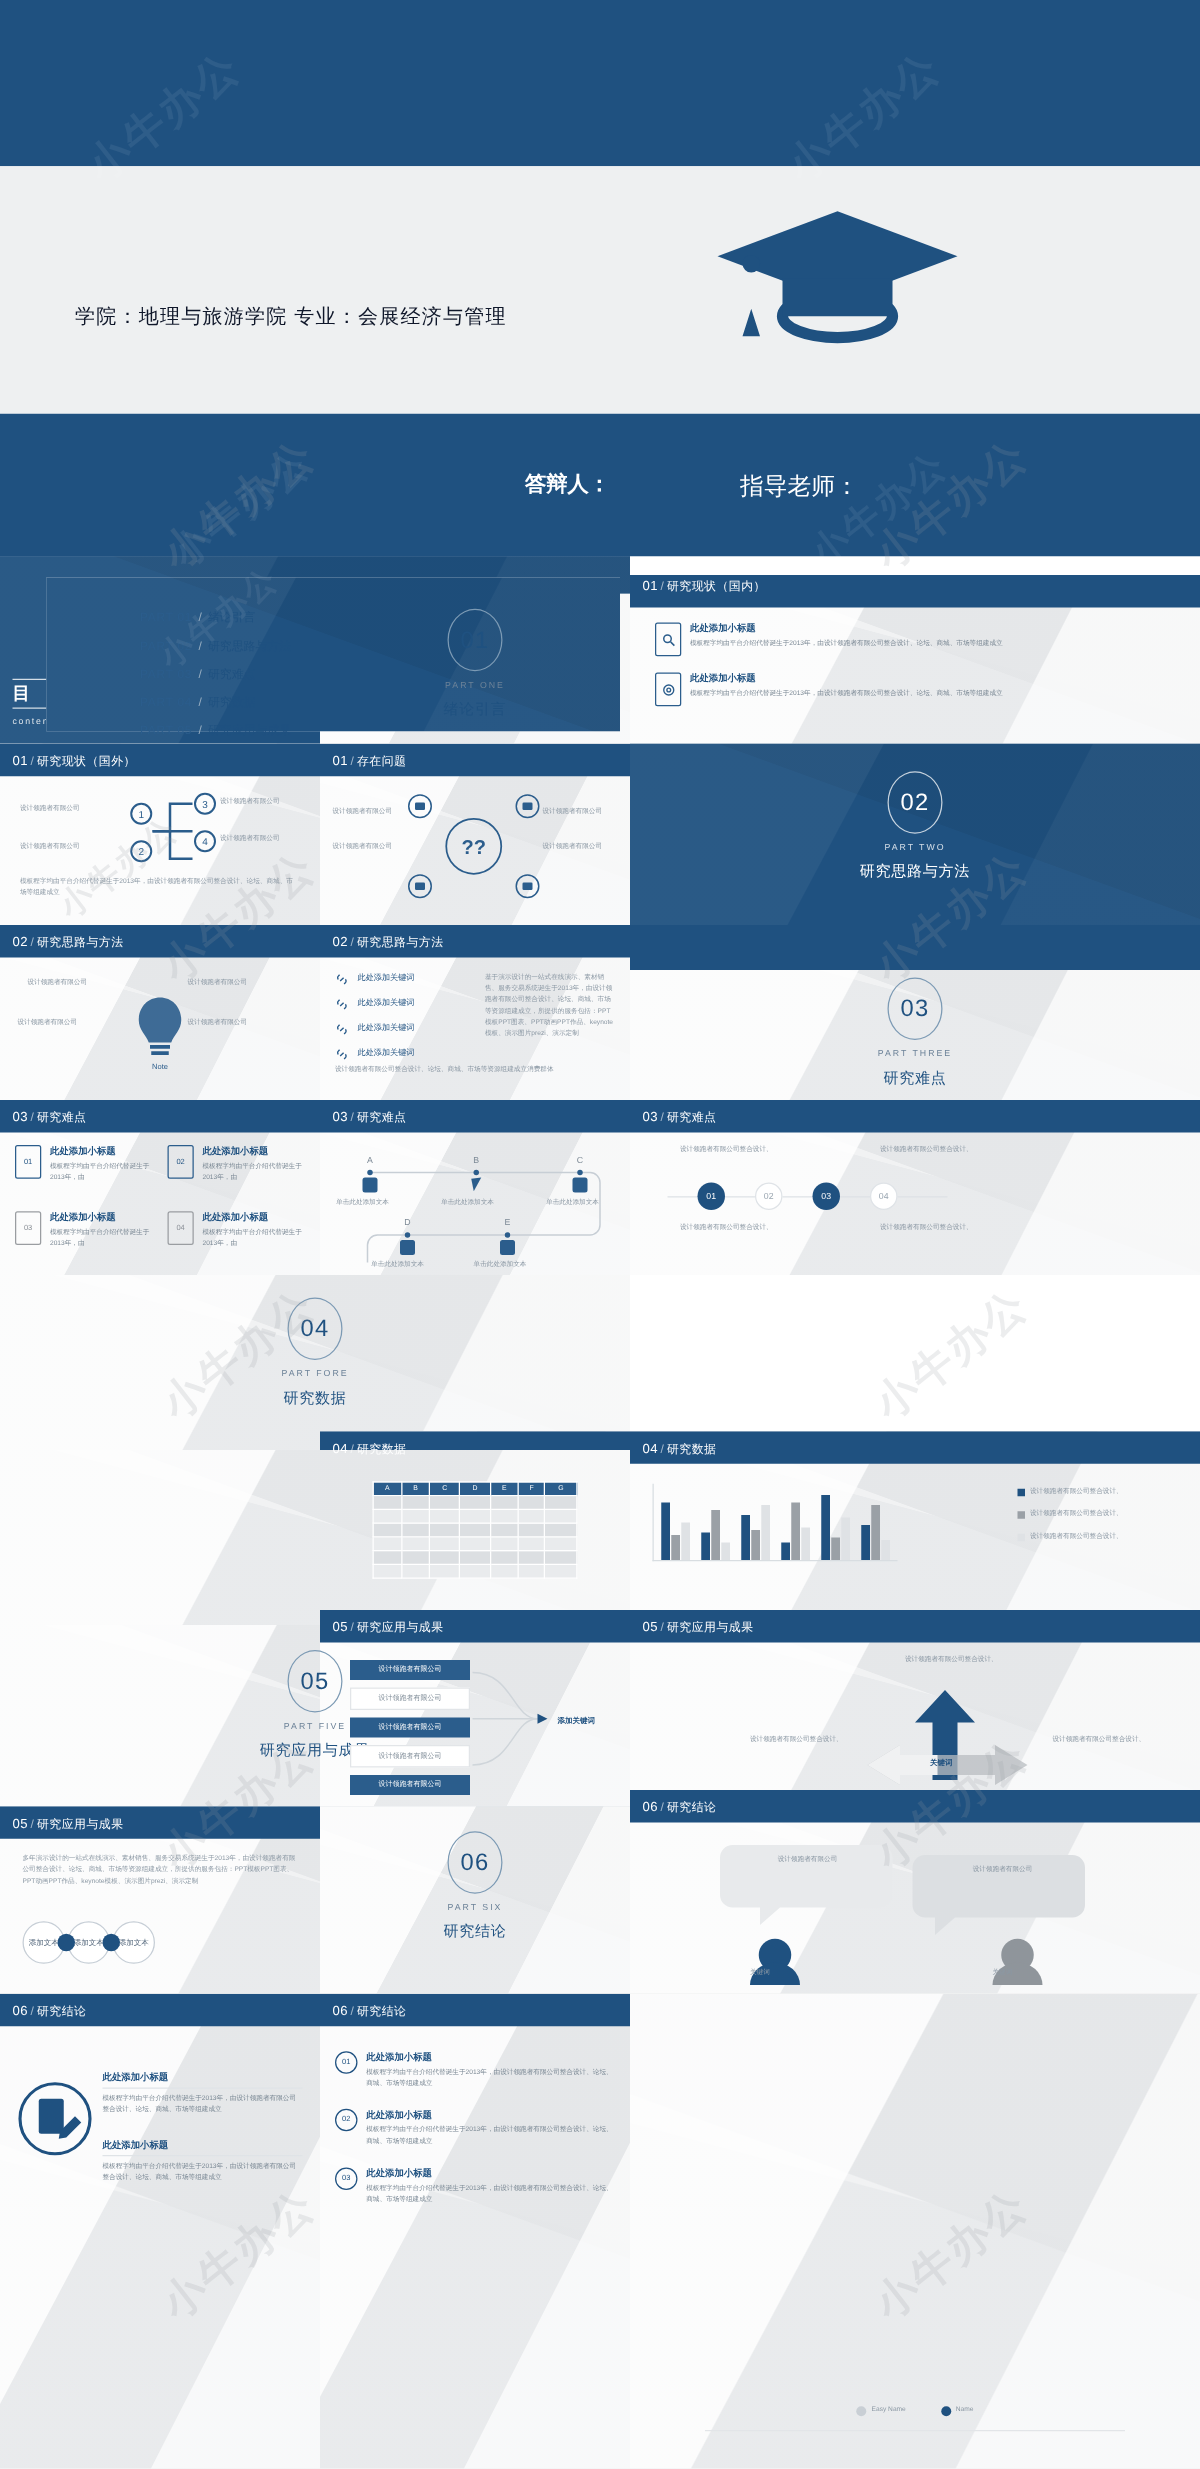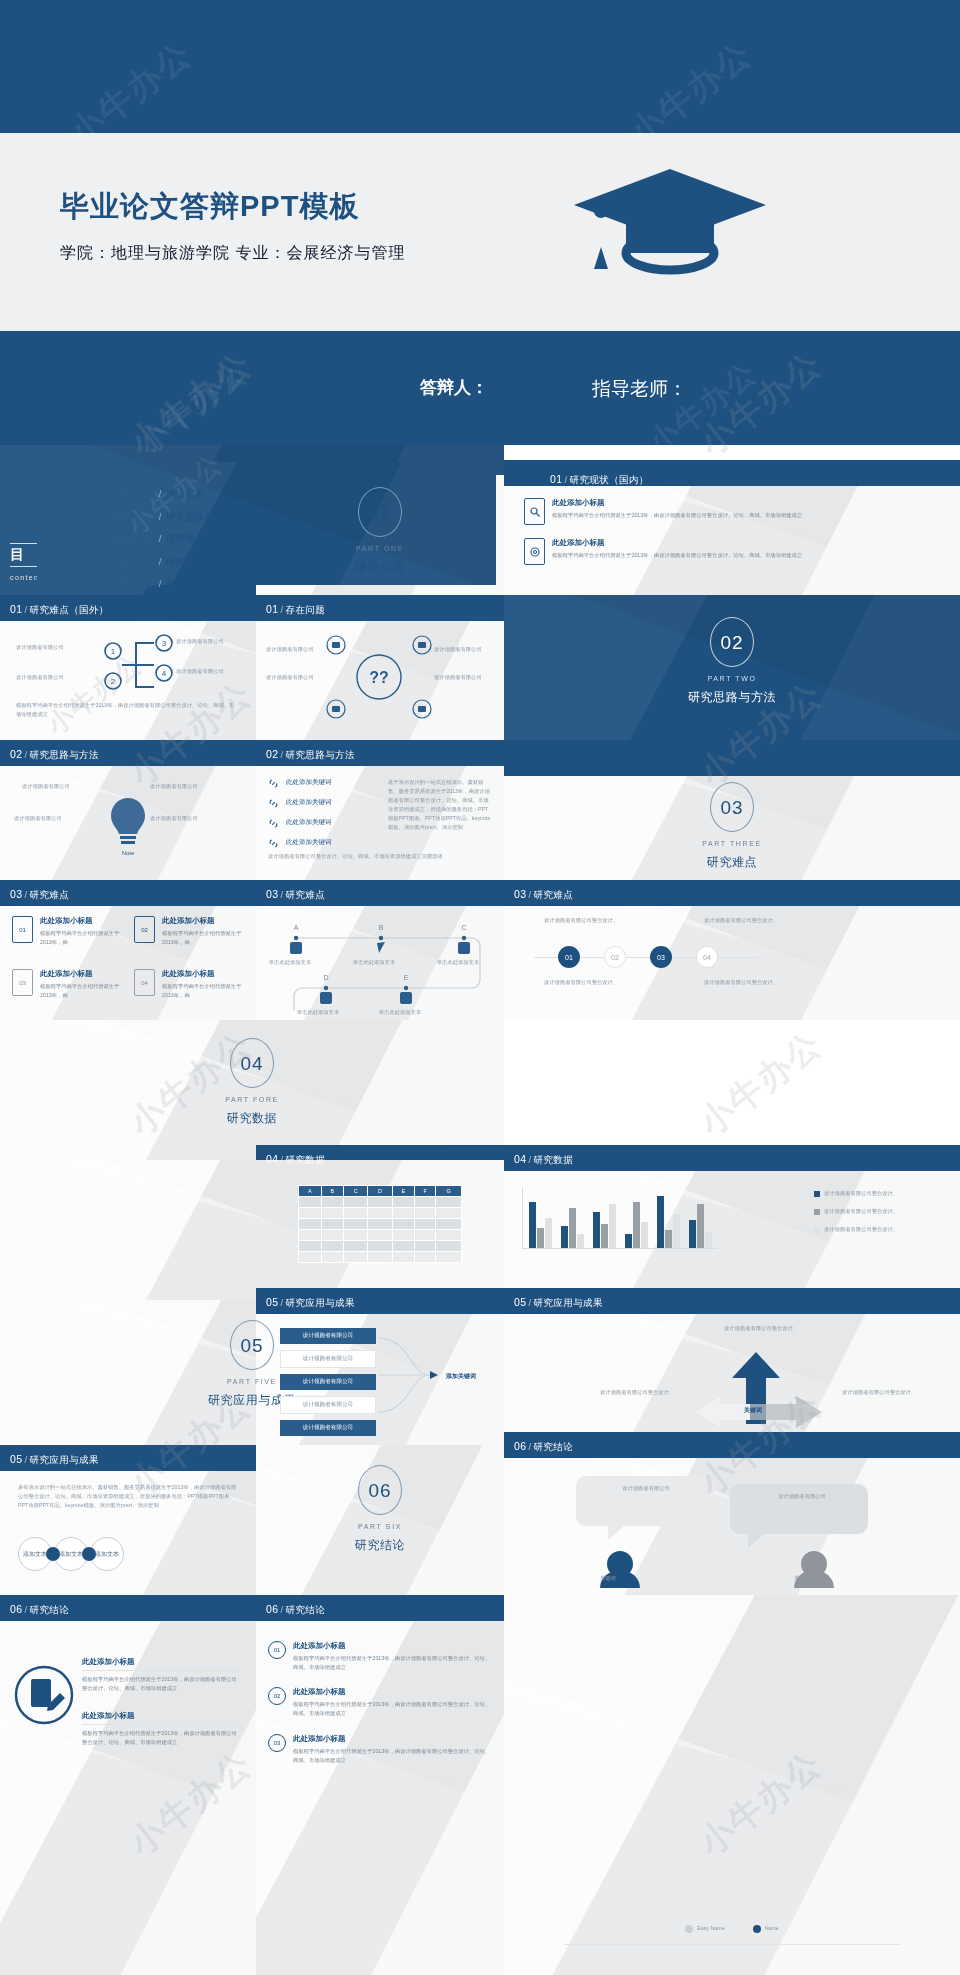--- a/index.html
+++ b/index.html
@@ -108,21 +108,20 @@
 </style>
 </head>
 <body>
 
 <div class="page">
 
   <div class="topband"></div>
   <div class="coverhero">
     <div class="poly"></div>
     <div class="cnt">
-      <div class="cover-title">毕业论文答辩PPT模板</div>
       <div class="cover-sub">学院：地理与旅游学院      专业：会展经济与管理</div>
       <div class="cap">
         <svg viewBox="0 0 200 120">
           <polygon points="100,8 196,44 100,80 4,44" fill="#1f5180"></polygon>
           <ellipse cx="100" cy="92" rx="44" ry="17" fill="none" stroke="#1f5180" stroke-width="9"></ellipse>
           <rect x="56" y="62" width="88" height="30" fill="#1f5180"></rect>
           <path d="M31 52 L31 86 L24 108 L38 108 L31 86" fill="#1f5180"></path>
           <circle cx="31" cy="50" r="7" fill="#1f5180"></circle>
         </svg>
       </div>
@@ -163,21 +162,21 @@
         <div class="partlbl">PART ONE</div>
         <div class="partname">绪论引言</div>
       </div>
     </div>
   </div>
 
   <div class="slide" style="left:504px; top:460px; width:456px; height:135px;">
     <div class="poly"></div>
     <div class="hdrbar" style="top:-8px;height:34px;"></div>
     <div class="cnt">
-      <div class="sect-title" style="top:13px;margin-left:36px;">
+      <div class="sect-title" style="top:3px;">
         <span class="n">01</span><span class="sl">/</span><span>研究现状（国内）</span>
       </div>
       <div style="position:absolute;left:20px;top:38px;right:14px;">
         <div class="ibrow">
           <div class="ibox">
             <svg viewBox="0 0 24 24" fill="none" stroke="#2b5d8c" stroke-width="2.4">
                 <circle cx="10" cy="10" r="6"></circle>
                 <line x1="15" y1="15" x2="21" y2="21"></line>
               </svg>
           </div>
@@ -200,21 +199,21 @@
         </div>
       </div>
     </div>
   </div>
 
   <div class="slide" style="left:0; top:595px; width:504px; height:145px;">
     <div class="poly"></div>
     <div class="hdrbar"></div>
     <div class="cnt">
       <div class="sect-title">
-        <span class="n">01</span><span class="sl">/</span><span>研究难点（国外）</span>
+        <span class="n">01</span><span class="sl">/</span><span>研究现状（国外）</span>
       </div>
       <div class="wm" style="left:40px; top:120px; font-size:26px;">小牛办公</div>
 
       <svg style="position:absolute;left:14px;top:34px;" width="260" height="72">
         <path d="M108 36 H122 V14 H140" stroke="#2b5d8c" stroke-width="2" fill="none"></path>
         <path d="M108 36 H122 V58 H140" stroke="#2b5d8c" stroke-width="2" fill="none"></path>
         <path d="M122 36 H140" stroke="#2b5d8c" stroke-width="2" fill="none"></path>
         <circle cx="99" cy="22" r="8" fill="none" stroke="#2b5d8c" stroke-width="1.6"></circle>
         <text x="99" y="25" font-size="8" fill="#2b5d8c" text-anchor="middle">1</text>
         <circle cx="99" cy="52" r="8" fill="none" stroke="#2b5d8c" stroke-width="1.6"></circle>

